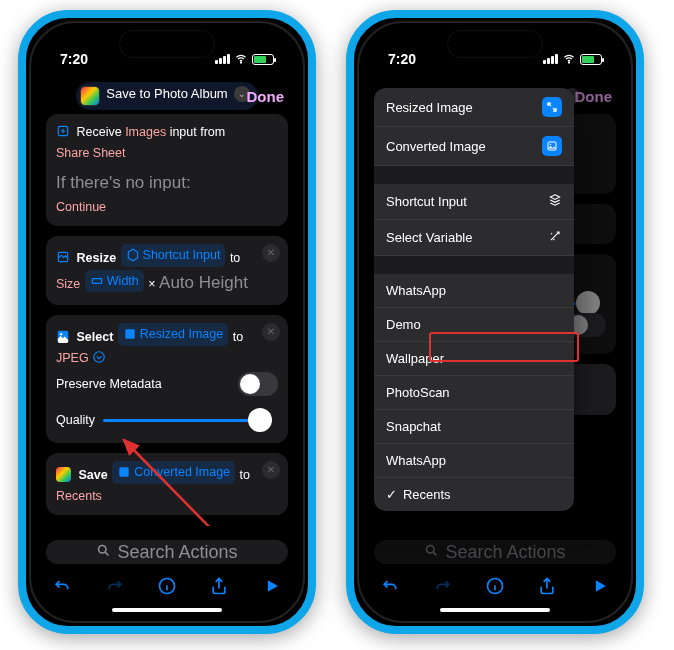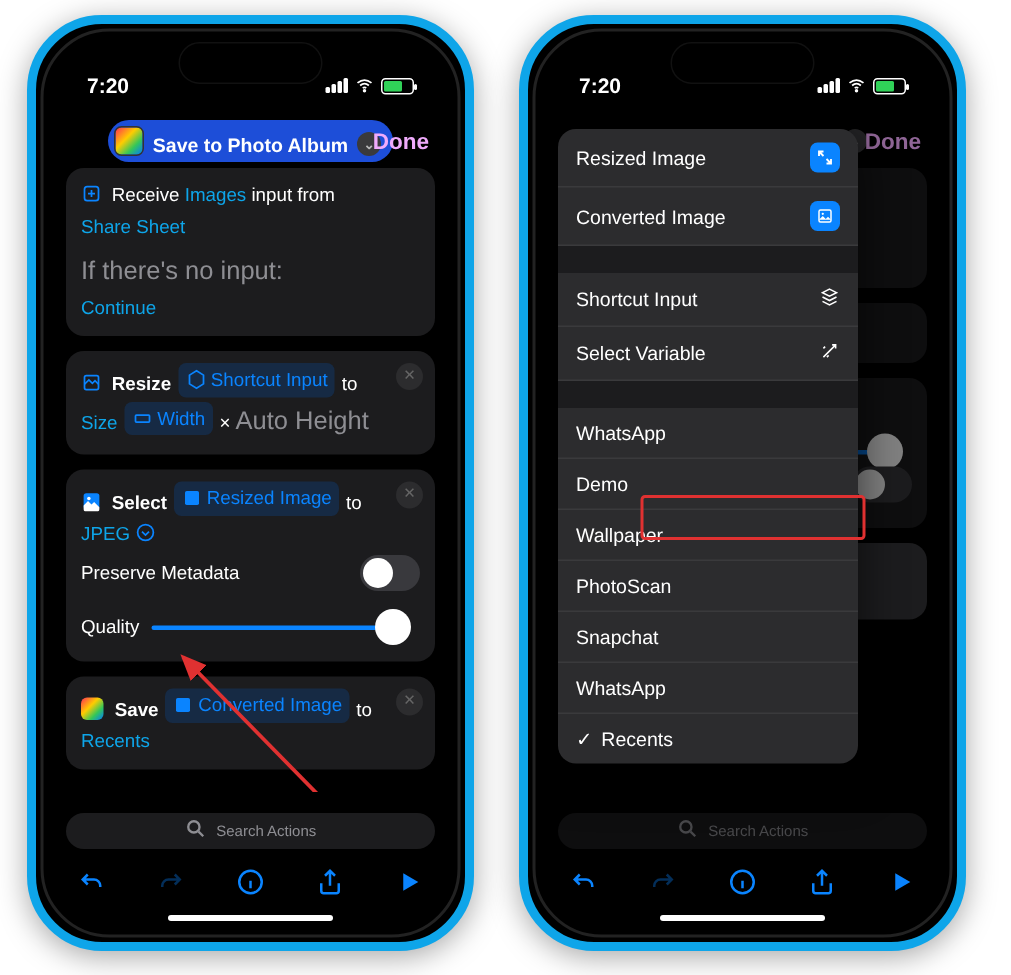--- a/index.html
+++ b/index.html
@@ -1,50 +1,50 @@
 <!DOCTYPE html>
 <html><head>
 <meta charset="utf-8">
 <style>
   * { box-sizing: border-box; margin: 0; padding: 0; font-family: -apple-system, "SF Pro Text", "Helvetica Neue", Arial, sans-serif; -webkit-font-smoothing: antialiased; }
   body { background: #fff; width: 674px; height: 650px; position: relative; overflow: hidden; }
   .stage { display: flex; gap: 30px; padding: 10px 18px; }
-  .phone { width: 298px; height: 624px; background: #000; border-radius: 50px; position: relative; box-shadow: 0 4px 20px rgba(0,0,0,.35); border: 6px solid #0ea5e9; }
+  .phone { width: 298px; height: 624px; background: #000; border-radius: 50px; position: relative; box-shadow: 0 4px 20px rgba(0,0,0,.35); border: 8px solid #0ea5e9; }
   .phone::before { content: ""; position: absolute; inset: 3px; border: 2px solid #222; border-radius: 46px; pointer-events: none; }
   .screen { position: absolute; inset: 10px; background: #000; border-radius: 42px; overflow: hidden; color: #fff; }
   .island { position: absolute; top: 12px; left: 50%; transform: translateX(-50%); width: 96px; height: 28px; background: #000; border-radius: 20px; z-index: 50; border:1px solid #111;}
   .status { height: 48px; display: flex; justify-content: space-between; align-items: center; padding: 14px 24px 0; font-size: 14px; font-weight: 600; }
   .status .ri { display: flex; align-items: center; gap: 4px; }
   .bat { width: 22px; height: 11px; border: 1px solid #fff; border-radius: 3px; position: relative; }
   .bat::after { content: ""; position: absolute; right: -3px; top: 3px; width: 2px; height: 4px; background: #fff; border-radius: 1px; }
   .bat i { position: absolute; left: 1px; top: 1px; bottom: 1px; width: 60%; background: #30d158; border-radius: 1px; }
   .sig { display: flex; gap: 1px; align-items: flex-end; }
   .sig b { width: 3px; background: #fff; border-radius: 1px; }
   .sig b:nth-child(1){height:4px}.sig b:nth-child(2){height:6px}.sig b:nth-child(3){height:8px}.sig b:nth-child(4){height:10px}
   .wifi { width: 14px; height: 14px; position: relative; }
   .wifi svg { width:14px;height:14px; }
   .nav { display: flex; align-items: center; justify-content: center; height: 36px; position: relative; padding: 0 10px; margin-top:2px;}
-  .title-cap { display: flex; align-items: flex-end; gap: 6px; background: #1d4ed8; border-radius: 14px; padding: 4px 8px 4px 4px; font-size: 13px; font-weight: 700; }
+  .title-cap { display: flex; align-items: flex-start; gap: 6px; background: #0f172a; border-radius: 14px; padding: 4px 8px 4px 4px; font-size: 13px; font-weight: 400; }
   .title-cap .app { width: 20px; height: 20px; border-radius: 5px; background: linear-gradient(135deg,#ff2d55,#ffcc00 40%,#34c759 70%,#007aff); border:1px solid #333;}
   .chev { width: 16px; height: 16px; border-radius: 50%; background: #3a3a3c; display: flex; align-items: center; justify-content: center; font-size: 9px; color: #bbb; }
   .done { position: absolute; right: 14px; color: #f0abfc; font-weight: 600; font-size: 15px; margin-left: 16px; }
   .content { position: absolute; top: 86px; left: 10px; right: 10px; bottom: 90px; overflow: hidden; }
   .card { background: #1c1c1e; border-radius: 12px; padding: 8px 10px; margin-bottom: 10px; position: relative; font-size: 12.5px; line-height: 1.65; }
   .card .xbtn { position: absolute; right: 8px; top: 8px; width: 18px; height: 18px; border-radius: 50%; background: #2c2c2e; color: #666; display: flex; align-items: center; justify-content: center; font-size: 10px; }
-  .link { color: #0ea5e9; }
+  .link { color: #fca5a5; }
   .dim { color: #8e8e93; font-size: 17px; }
   .ico { display:inline-flex; width:14px; height:14px; vertical-align:-2px; margin-right:3px;}
   .ico svg{width:14px;height:14px;}
   .pill { display:inline-flex; align-items:center; background:#162a44; border-radius:5px; padding:1px 5px; color:#0a84ff; margin:0 1px;}
   .row { display:flex; align-items:center; justify-content:space-between; padding:4px 0;}
   .slider { flex:1; height:3px; background:#0a84ff; border-radius:2px; margin:0 8px; position:relative;}
   .slider::after{content:"";position:absolute;right:-2px;top:-11px;width:24px;height:24px;background:#fff;border-radius:50%;}
   .toggle { width:40px; height:24px; background:#39393d; border-radius:12px; position:relative;}
   .toggle::after{content:"";position:absolute;left:2px;top:2px;width:20px;height:20px;background:#fff;border-radius:50%;}
-  .search { position:absolute; left:10px; right:10px; bottom:52px; height:24px; background:#1c1c1e; border-radius:20px; display:flex; align-items:center; justify-content:center; gap:6px; color:#8e8e93; font-size:10px;}
+  .search { position:absolute; left:10px; right:10px; bottom:52px; height:24px; background:#1c1c1e; border-radius:20px; display:flex; align-items:center; justify-content:center; gap:6px; color:#8e8e93; font-size:18px;}
   .toolbar { position:absolute; left:0; right:0; bottom:10px; height:40px; display:flex; align-items:center; justify-content:space-around; color:#0a84ff;}
   .toolbar span{width:22px;height:22px;display:flex;align-items:center;justify-content:center;}
   .toolbar svg{width:20px;height:20px;}
   .home-ind { position:absolute; bottom:4px; left:50%; transform:translateX(-50%); width:110px; height:4px; background:#fff; border-radius:3px;}
   .arrow { position:absolute; pointer-events:none; }
   
   .popover { position:absolute; top:60px; left:10px; width:200px; background:#2c2c2e; border-radius:12px; overflow:hidden; z-index:40; box-shadow:0 10px 30px rgba(0,0,0,.6);}
   .popover .opt { display:flex; align-items:center; justify-content:space-between; padding:9px 12px; font-size:13px; border-bottom:1px solid #3a3a3c; color:#fff;}
   .popover .opt:last-child{border-bottom:none;}
   .popover .grp { height:6px; background:#1c1c1e; border:none;}

